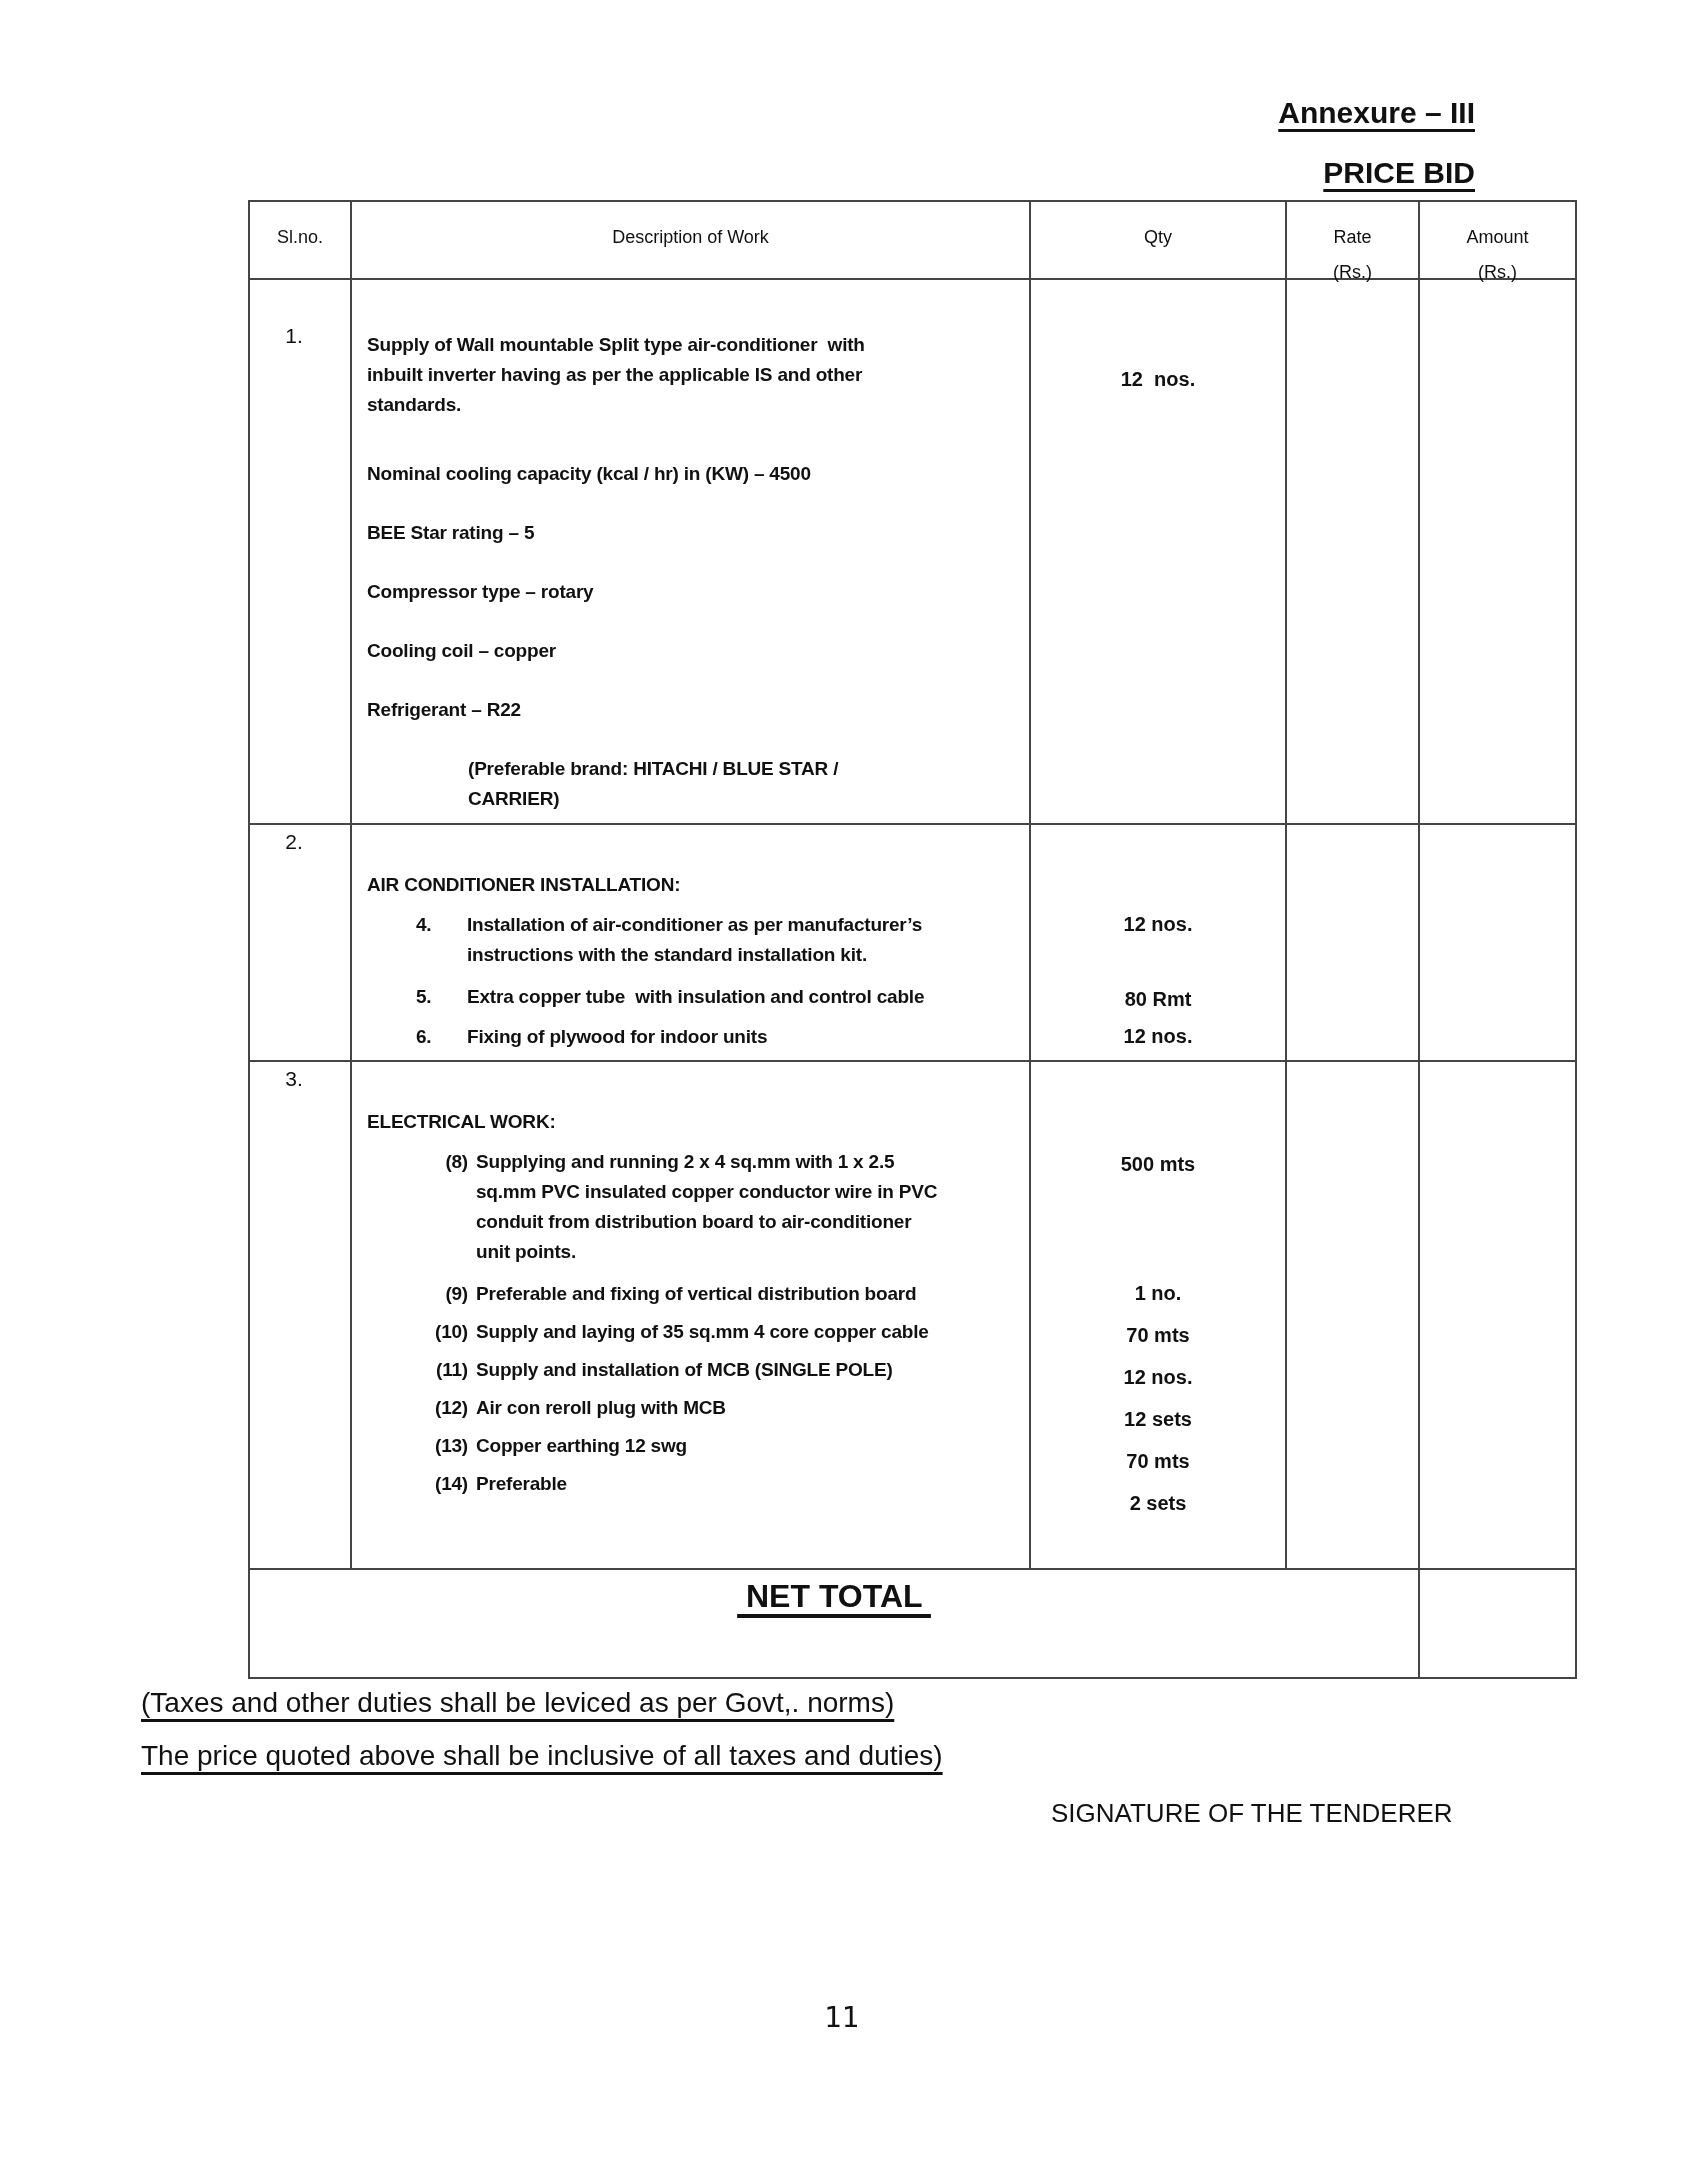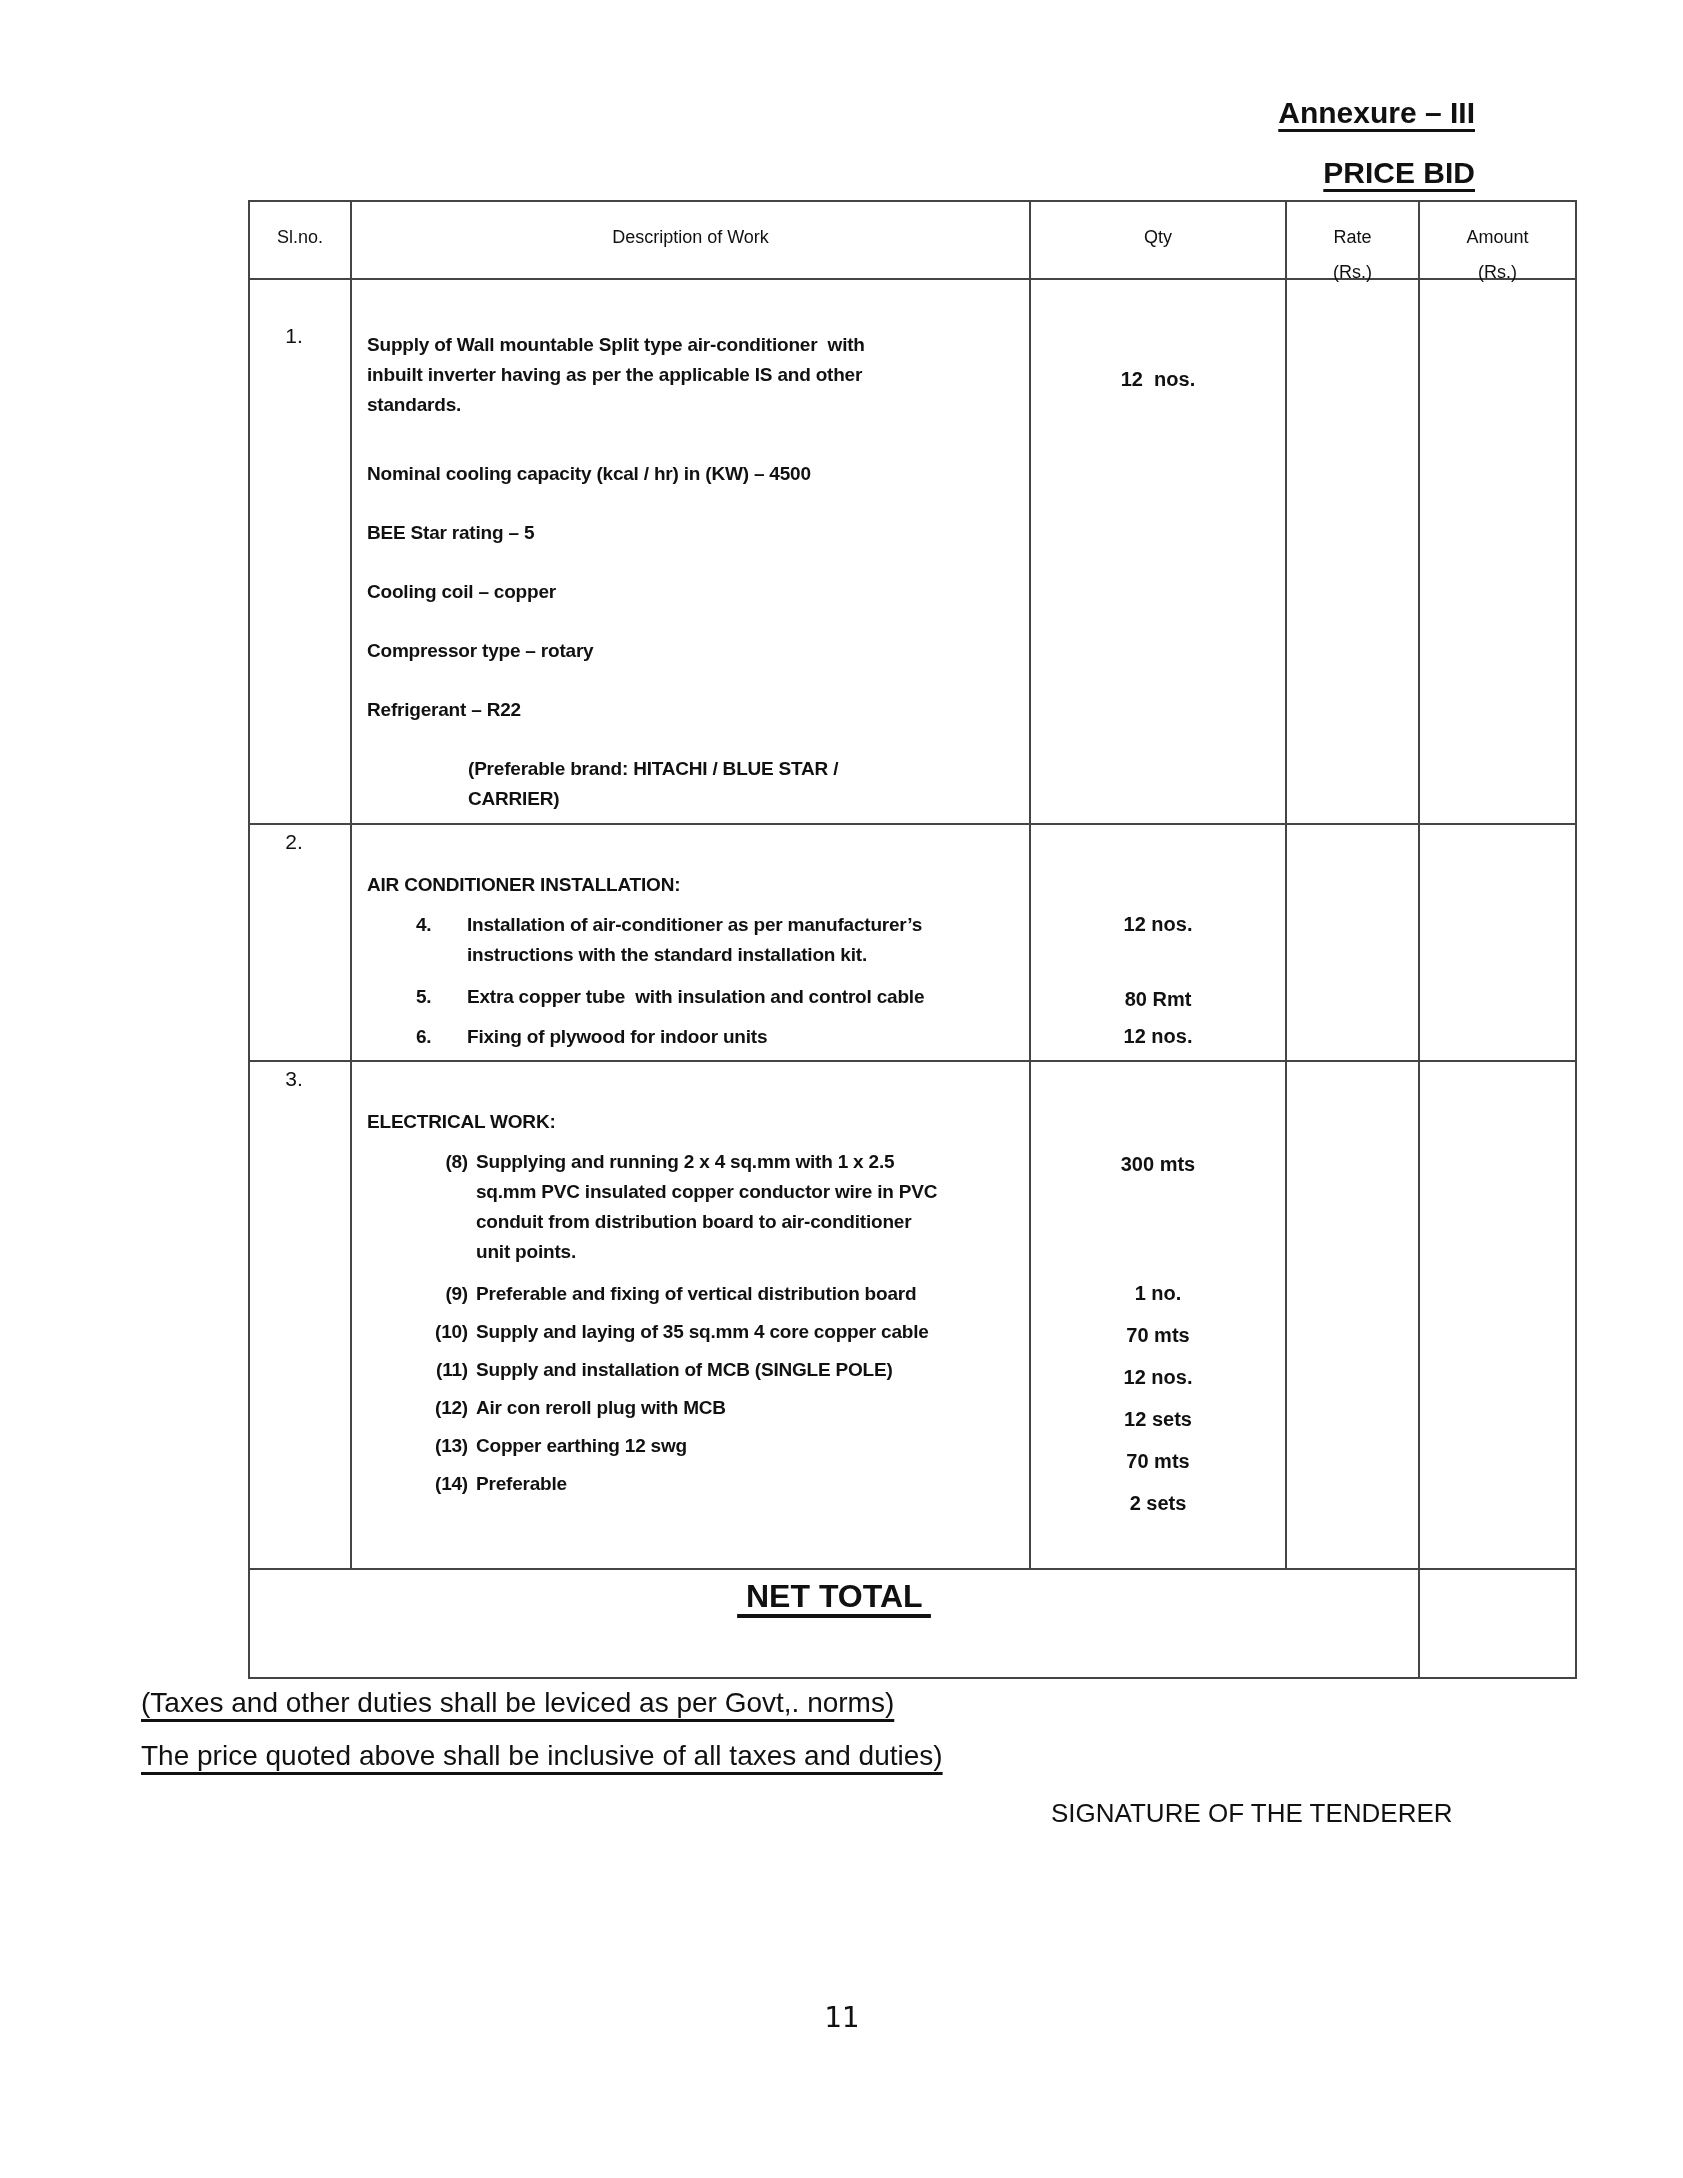--- a/index.html
+++ b/index.html
@@ -114,22 +114,22 @@
     </div>
 
     <div class="trow r1 bordered">
       <div class="cell vline slno">1.</div>
       <div class="cell vline">
         <div class="bold-txt pre p0">Supply of Wall mountable Split type air-conditioner  with
 inbuilt inverter having as per the applicable IS and other
 standards.</div>
         <div class="bold-txt pp p0x">Nominal cooling capacity (kcal / hr) in (KW) – 4500</div>
         <div class="bold-txt pp">BEE Star rating – 5</div>
+        <div class="bold-txt pp">Compressor type – rotary</div>
         <div class="bold-txt pp">Cooling coil – copper</div>
-        <div class="bold-txt pp">Compressor type – rotary</div>
         <div class="bold-txt pp">Refrigerant – R22</div>
         <div class="bold-txt pre brand">(Preferable brand: HITACHI / BLUE STAR /
 CARRIER)</div>
       </div>
       <div class="cell vline qtycell">
         <div class="qv">12  nos.</div>
       </div>
       <div class="cell vline"></div>
       <div class="cell"></div>
     </div>
@@ -191,21 +191,21 @@
         <div class="item i3 m8">
           <span class="bold-txt num">(13)</span>
           <span class="bold-txt pre itxt">Copper earthing 12 swg</span>
         </div>
         <div class="item i3 m8">
           <span class="bold-txt num">(14)</span>
           <span class="bold-txt pre itxt">Preferable</span>
         </div>
       </div>
       <div class="cell vline qtycell">
-        <div class="qv r3q1">300 mts</div>
+        <div class="qv r3q1">500 mts</div>
         <div class="qv r3q2">1 no.</div>
         <div class="qv r3qn">70 mts</div>
         <div class="qv r3qn">12 nos.</div>
         <div class="qv r3qn">12 sets</div>
         <div class="qv r3qn">70 mts</div>
         <div class="qv r3qn">2 sets</div>
       </div>
       <div class="cell vline"></div>
       <div class="cell"></div>
     </div>

